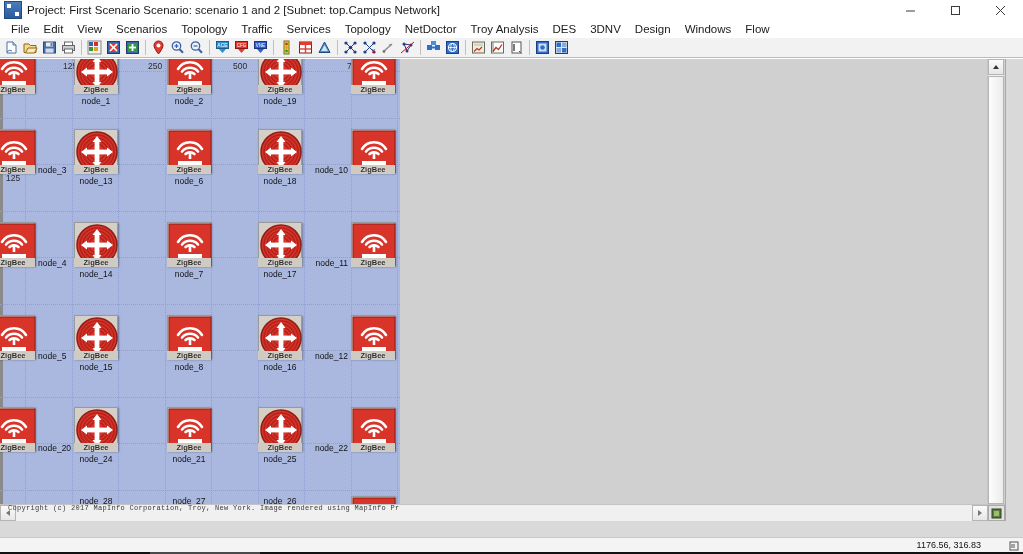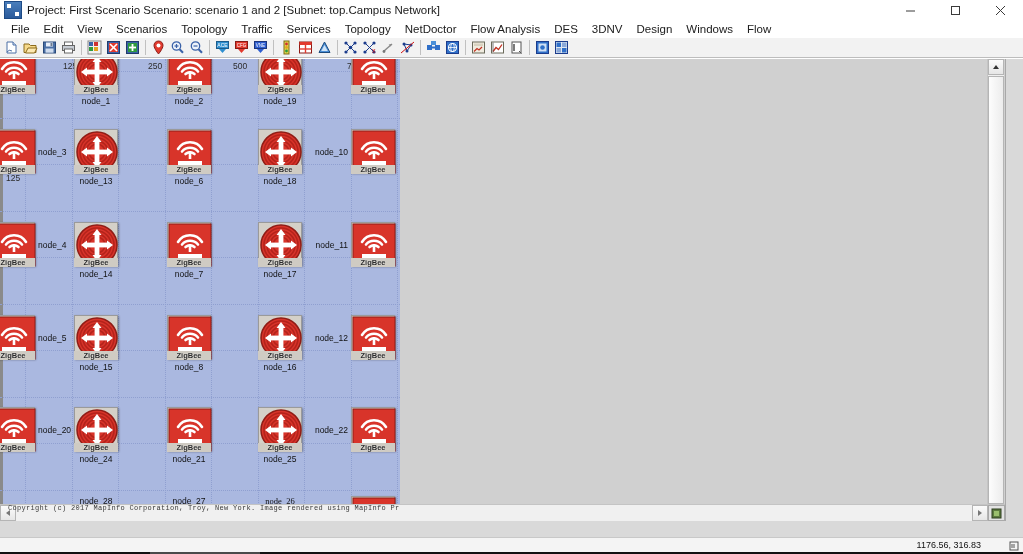--- a/index.html
+++ b/index.html
@@ -179,20 +179,21 @@
     margin-top: 2px;
     white-space: nowrap;
     font-family: "Liberation Sans", sans-serif;
   }
   .node-label-side {
     position: absolute;
     font-size: 8.5px;
     color: #111;
     white-space: nowrap;
     font-family: "Liberation Sans", sans-serif;
+    margin-top: 18px;
   }
 
   
   .copyright {
     position: absolute;
     left: 8px;
     font-size: 7px;
     color: #3a3a3a;
     font-family: "Liberation Mono", monospace;
     line-height: 9px;
@@ -325,21 +326,21 @@
   <div class="menubar" id="menubar">
       <div class="menuitem">File</div>
       <div class="menuitem">Edit</div>
       <div class="menuitem">View</div>
       <div class="menuitem">Scenarios</div>
       <div class="menuitem">Topology</div>
       <div class="menuitem">Traffic</div>
       <div class="menuitem">Services</div>
       <div class="menuitem">Topology</div>
       <div class="menuitem">NetDoctor</div>
-      <div class="menuitem">Flow Analysis</div>
+      <div class="menuitem">Troy Analysis</div>
       <div class="menuitem">DES</div>
       <div class="menuitem">3DNV</div>
       <div class="menuitem">Design</div>
       <div class="menuitem">Windows</div>
       <div class="menuitem">Flow</div>
     </div>
 
   <div class="toolbar" id="toolbar">
       <div class="tbtn" title="New Project">
         <svg width="15" height="15" viewBox="0 0 15 15">
@@ -1164,21 +1165,21 @@
     <path d="M6 22 l6 -4.5 v9 z"></path>
     <path d="M38 22 l-6 -4.5 v9 z"></path>
     <rect x="19.6" y="10" width="4.8" height="24"></rect>
     <rect x="10" y="19.6" width="24" height="4.8"></rect>
   </g>
 </svg>
               </div>
             </div>
           </div>
           <div class="node" style="left: 257px; top: 437px;">
-            <div class="node-label" style="margin-top: 0px; font-family: Liberation Serif, serif;">node_26</div>
+            <div class="node-label" style="margin-top: 0px;">node_26</div>
             <div class="node-icon-wrap">
               <div class="node-icon">
                 <svg width="44" height="44" viewBox="0 0 44 44">
   <circle cx="22" cy="22" r="20" fill="#d8342a"></circle>
   <circle cx="22" cy="22" r="20" fill="none" stroke="#8f1d16" stroke-width="1.5"></circle>
   <g stroke="#b4231b" stroke-width="1.6" fill="none">
     <circle cx="22" cy="22" r="17"></circle>
                     <circle cx="22" cy="22" r="14"></circle>
     <circle cx="22" cy="22" r="11"></circle>
                     <circle cx="22" cy="22" r="8"></circle>

